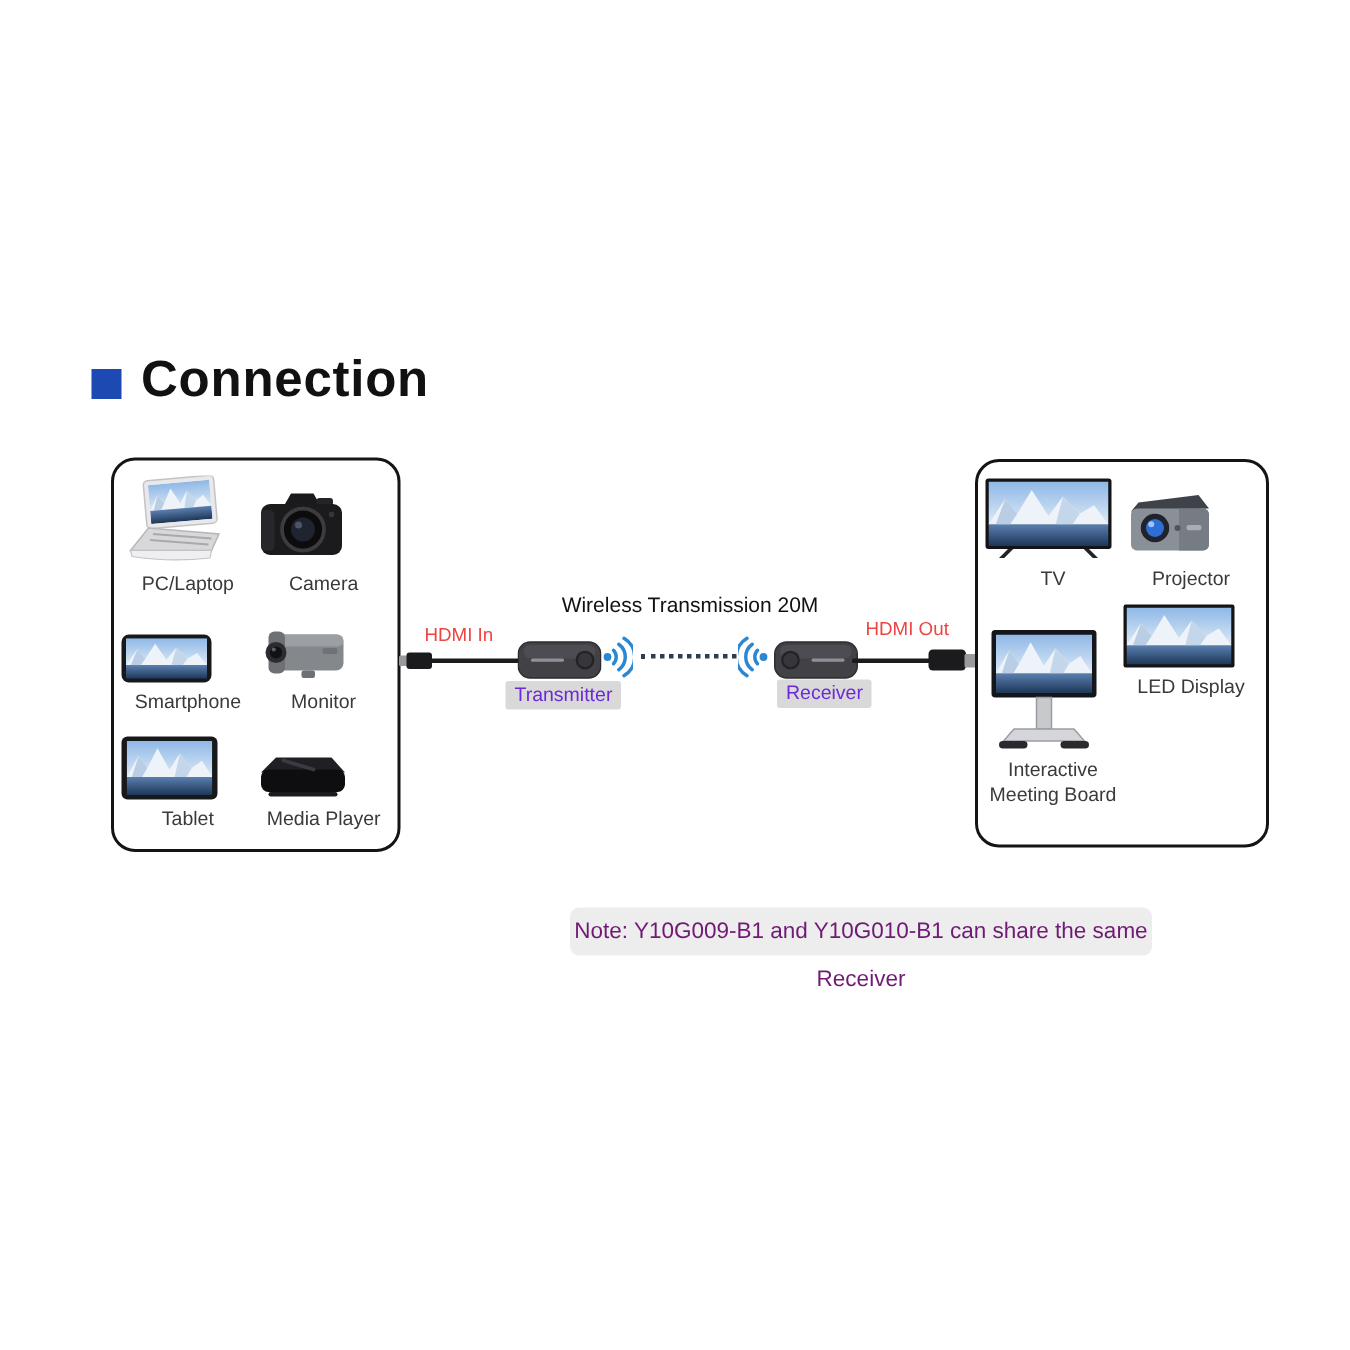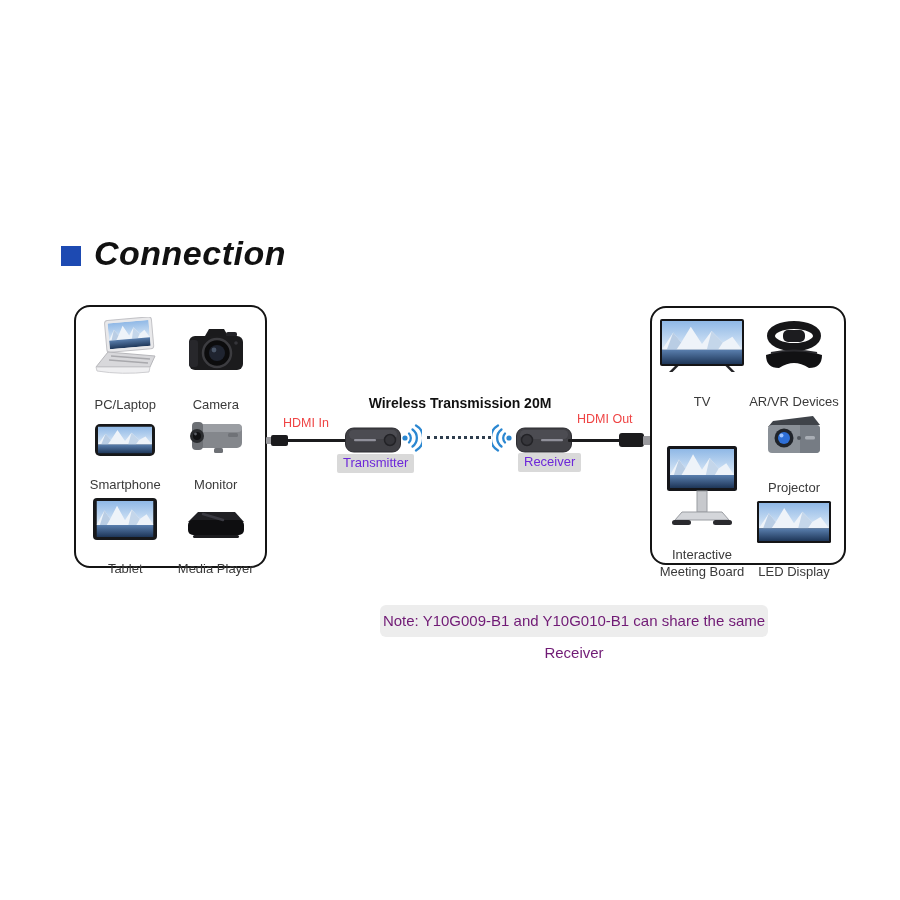--- a/index.html
+++ b/index.html
@@ -4,34 +4,34 @@
 <style>
   * { margin:0; padding:0; box-sizing:border-box; }
   html,body { background:#ffffff; }
   .page {
     position:relative; width:900px; height:900px; background:#ffffff;
     font-family:"Liberation Sans", sans-serif; overflow:hidden;
   }
   
   .title-row { position:absolute; left:61px; top:234px; display:flex; align-items:center; gap:13px; }
   .title-bullet { width:20px; height:20px; background:#1d4ab2; margin-top:4px; }
-  .title-text { font-size:34px; font-weight:bold; color:#111; letter-spacing:0.5px;font-style:italic; }
+  .title-text { font-size:34px; font-weight:bold; color:#111; letter-spacing:0.5px; }
 
   
   .box { position:absolute; border:2px solid #141414; border-radius:16px; background:#fff;
          display:grid; grid-template-columns:1fr 1fr; }
   .box-left  { left:74px;  top:305px; width:193px; height:263px; grid-template-rows:1fr 1fr 1fr; padding:10px 4px 8px; }
   .box-right { left:650px; top:306px; width:196px; height:259px; grid-template-rows:1fr 1fr 1fr; padding:10px 4px 21px; }
-  .cell { display:flex; flex-direction:column; align-items:center; justify-content:flex-end; gap:20px; padding-bottom:3px; }
+  .cell { display:flex; flex-direction:column; justify-content:flex-end; gap:4px; padding-bottom:3px; }
   .cell .lbl { font-size:13px; color:#3a3a3a; text-align:center; line-height:1.3; }
   .cell-span { grid-row:2 / 4; }
 
   
   .wireless-title { position:absolute; left:330px; top:395px; width:260px; text-align:center;
-                    font-size:14px; font-weight:bold; color:#111; }
+                    font-size:14px; font-weight:normal; color:#111; }
   .hdmi-label { position:absolute; font-size:12.5px; color:#ef4444; }
   .hdmi-in  { left:283px; top:416px; }
   .hdmi-out { left:577px; top:412px; }
   .cable-line { position:absolute; height:3px; background:#1b1b1d; border-radius:1px; }
   .line-in  { left:287px; top:439px; width:60px; }
   .line-out { left:568px; top:439px; width:54px; }
   .plug { position:absolute; background:#1b1b1d; }
   .plug-in  { left:271px; top:435px; width:17px; height:11px; border-radius:2px; }
   .tip-in   { left:266px; top:437px; width:6px;  height:7px;  background:#9a9a9e; border-radius:1px; }
   .plug-out { left:619px; top:433px; width:25px; height:14px; border-radius:3px; }
@@ -214,31 +214,20 @@
           <rect x="1" y="1" width="84" height="47" rx="2" fill="#141416"></rect>
           <use href="#scene" x="3" y="3" width="80" height="43"></use>
           <path d="M16 48 l-6 6 h3.5 l6 -6 Z" fill="#232326"></path>
           <path d="M70 48 l6 6 h-3.5 l-6 -6 Z" fill="#232326"></path>
         </svg>
       </span>
       <span class="lbl">TV</span>
     </div>
     <div class="cell">
       <span>
-        <svg width="70" height="54" viewBox="0 0 70 54">
-          <ellipse cx="35" cy="16" rx="23" ry="11" fill="none" stroke="#161618" stroke-width="8"></ellipse>
-          <rect x="24" y="10" width="22" height="12" rx="5" fill="#1c1c1f"></rect>
-          <path d="M7 35 Q35 26 63 35 Q63 48 50 48 Q42 43 35 43 Q28 43 20 48 Q7 48 7 35 Z" fill="#111113"></path>
-          <path d="M12 33 Q35 28 58 33" stroke="#2a2a2e" stroke-width="2" fill="none"></path>
-        </svg>
-      </span>
-      <span class="lbl">AR/VR Devices</span>
-    </div>
-    <div class="cell">
-      <span>
         <svg width="64" height="46" viewBox="0 0 64 46">
           <path d="M11 7 L51 2 L58 11 L6 13 Z" fill="#3f4349"></path>
           <rect x="6" y="11" width="52" height="28" rx="4" fill="#8a9097"></rect>
           <path d="M38 11 h16 a4 4 0 0 1 4 4 v20 a4 4 0 0 1 -4 4 h-16 Z" fill="#767c84"></path>
           <circle cx="22" cy="24" r="9.5" fill="#20242a"></circle>
           <circle cx="22" cy="24" r="6" fill="#2e6fd6"></circle>
           <circle cx="19.5" cy="21.5" r="2" fill="#9cc3ff"></circle>
           <circle cx="37" cy="24" r="2" fill="#50555c"></circle>
           <rect x="43" y="22" width="10" height="3.5" rx="1.5" fill="#a9aeb5"></rect>
         </svg>

